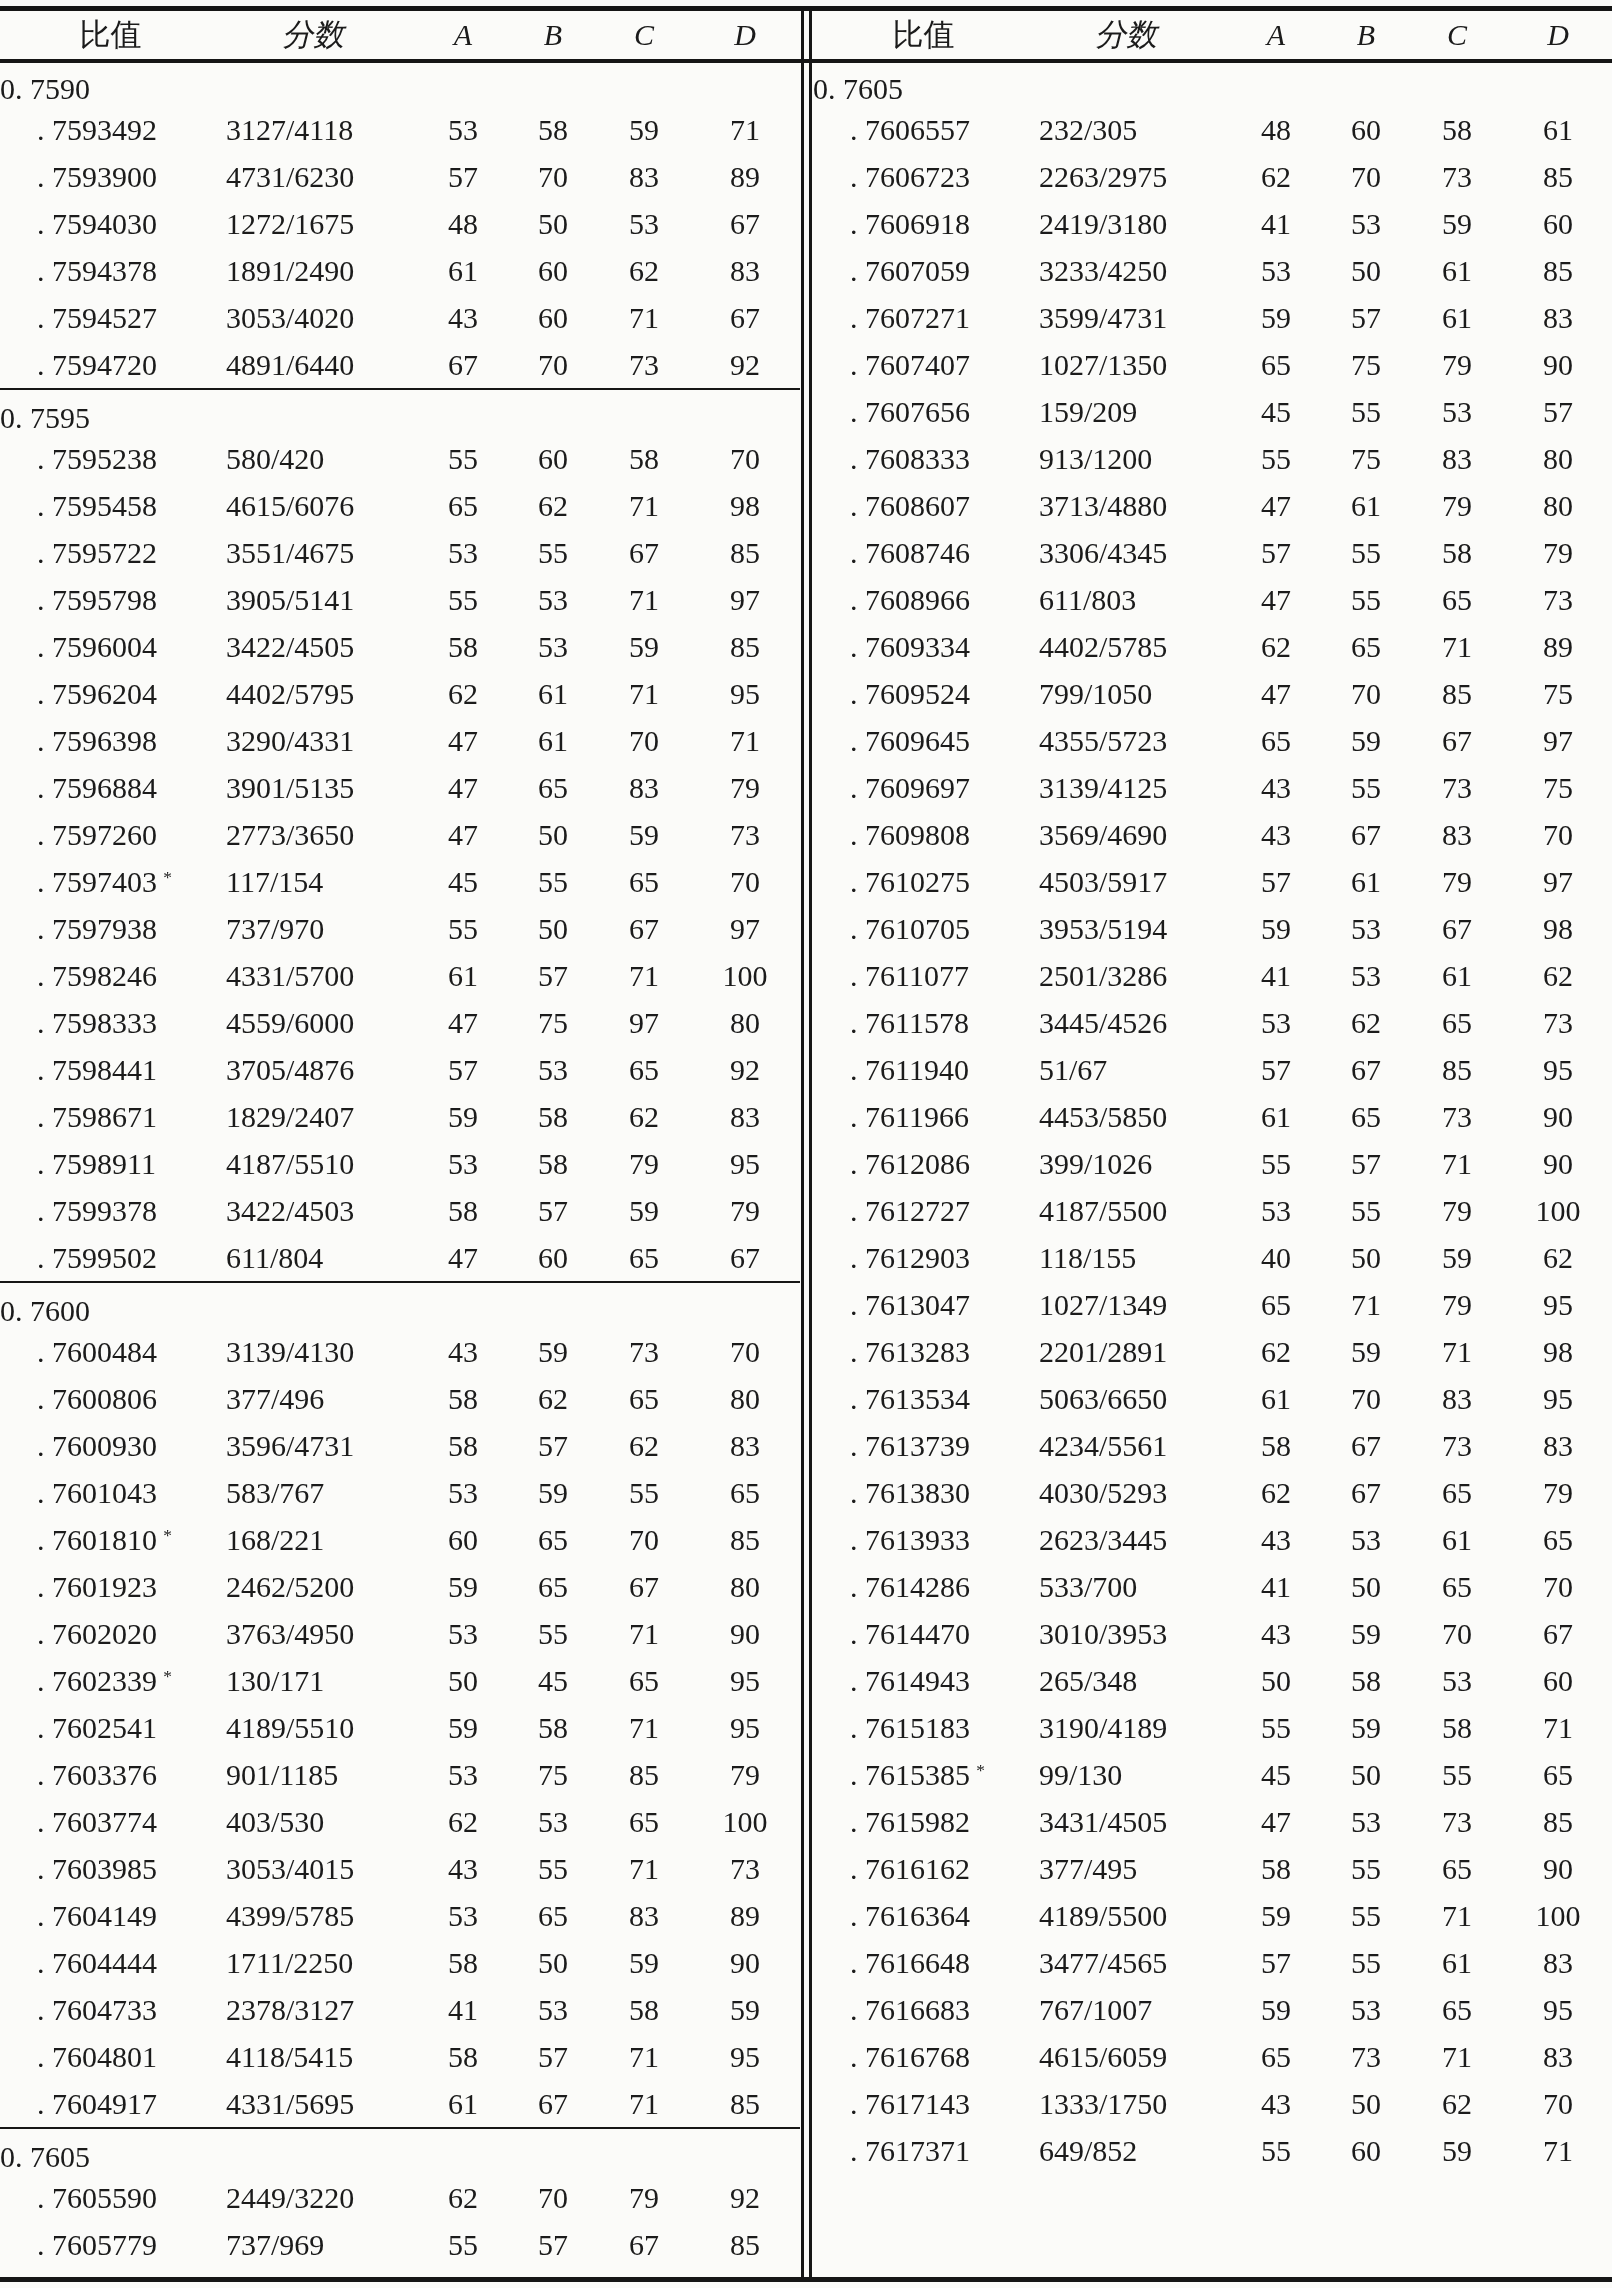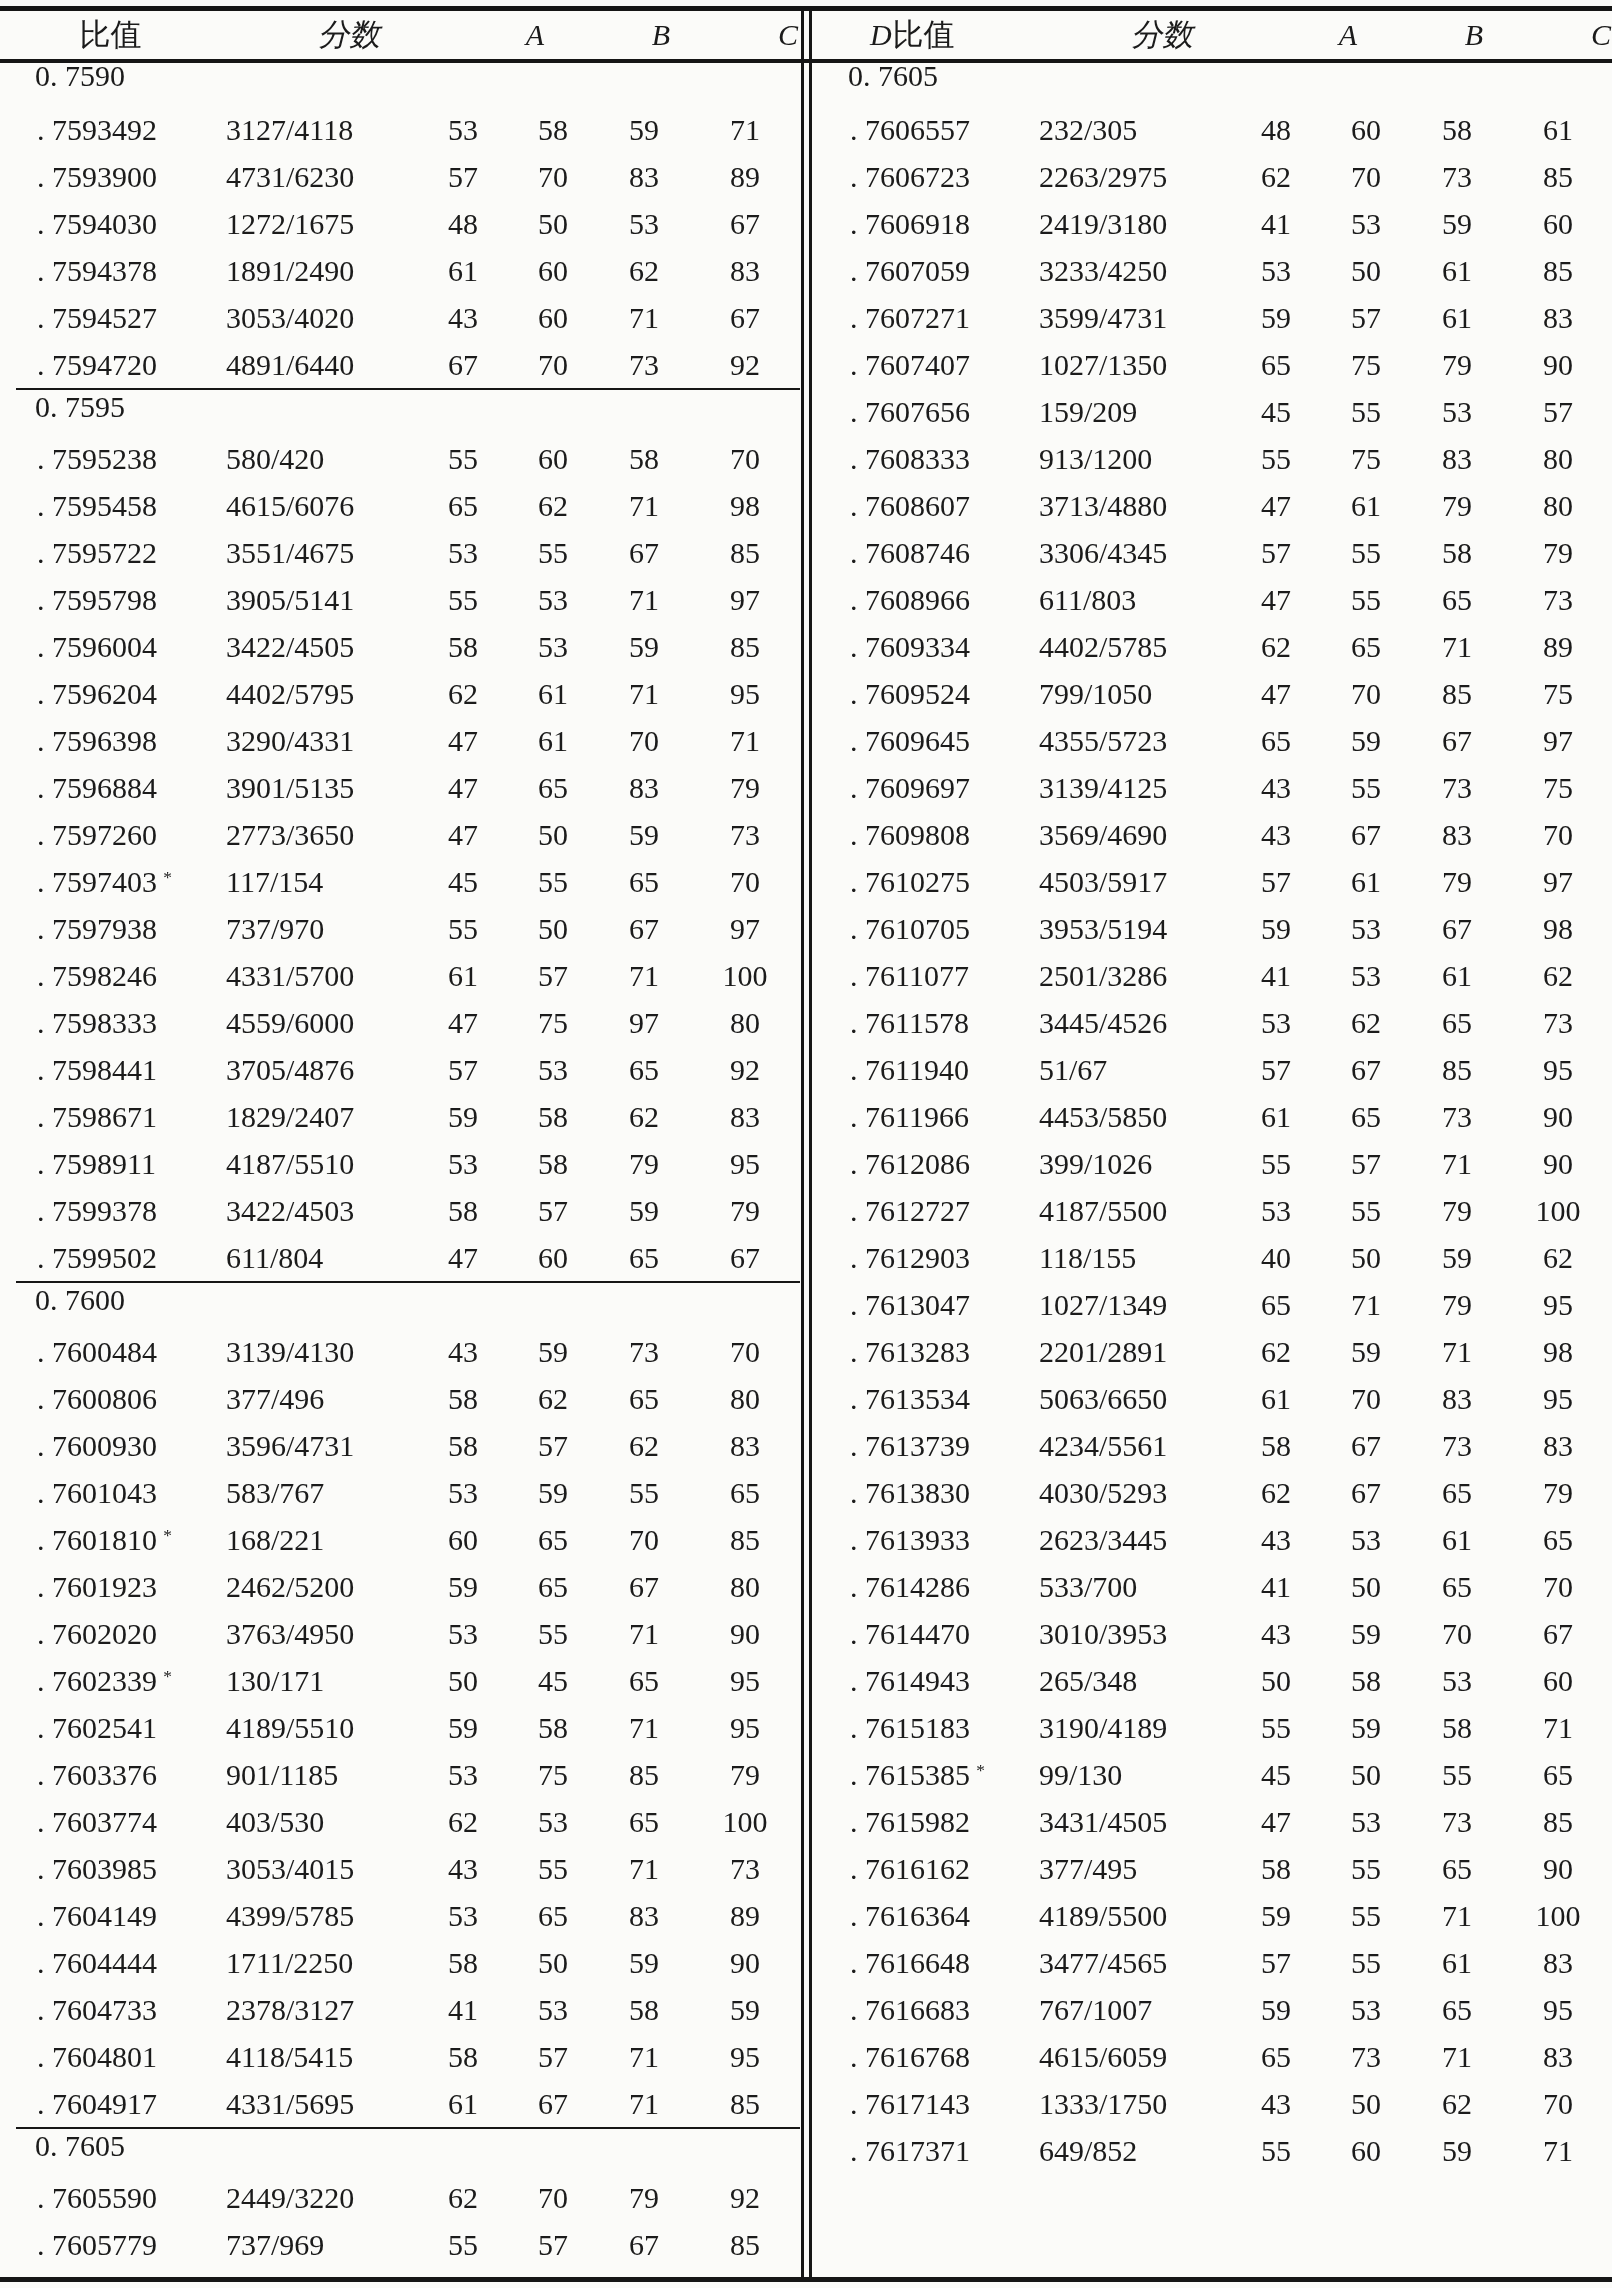--- a/index.html
+++ b/index.html
@@ -16,27 +16,27 @@
     position:absolute;left:801px;top:6.3px;height:2274px;width:11px;
     border-left:3.6px solid #161616;border-right:3.6px solid #161616;box-sizing:border-box;
   }
   .half{position:absolute;top:11px;width:800px;}
   .half.left{left:0;}
   .half.right{left:813px;}
   .thead,.row.data{
     display:grid;grid-template-columns:189px 192px 90px 90px 92px 1fr;
     padding-left:37px;box-sizing:border-box;align-items:center;width:800px;
   }
-  .thead{height:48px;font-size:31px;gap:36px;}
+  .thead{height:48px;font-size:31px;}
   .thead .h{text-align:center;}
   .thead .h.ratio{padding-right:42px;}
   .thead .h.fraction{padding-right:18px;font-style:italic;}
   .thead .h.letter{font-style:italic;font-size:30px;}
   .row{height:47px;box-sizing:border-box;font-size:30px;}
-  .row.section{display:flex;align-items:flex-start;padding-left:19px;margin-left:16px;}
+  .row.section{display:flex;align-items:flex-end;}
   .row.section.ruled{border-top:2.7px solid #161616;}
   .cell{white-space:nowrap;}
   .cell.ratio,.cell.fraction{text-align:left;}
   .cell.col-a,.cell.col-b,.cell.col-c,.cell.col-d{text-align:center;}
   .star{font-size:0.58em;vertical-align:0.5em;margin-left:6.3px;}
 </style>
 </head>
 <body>
 
 <div class="page">

